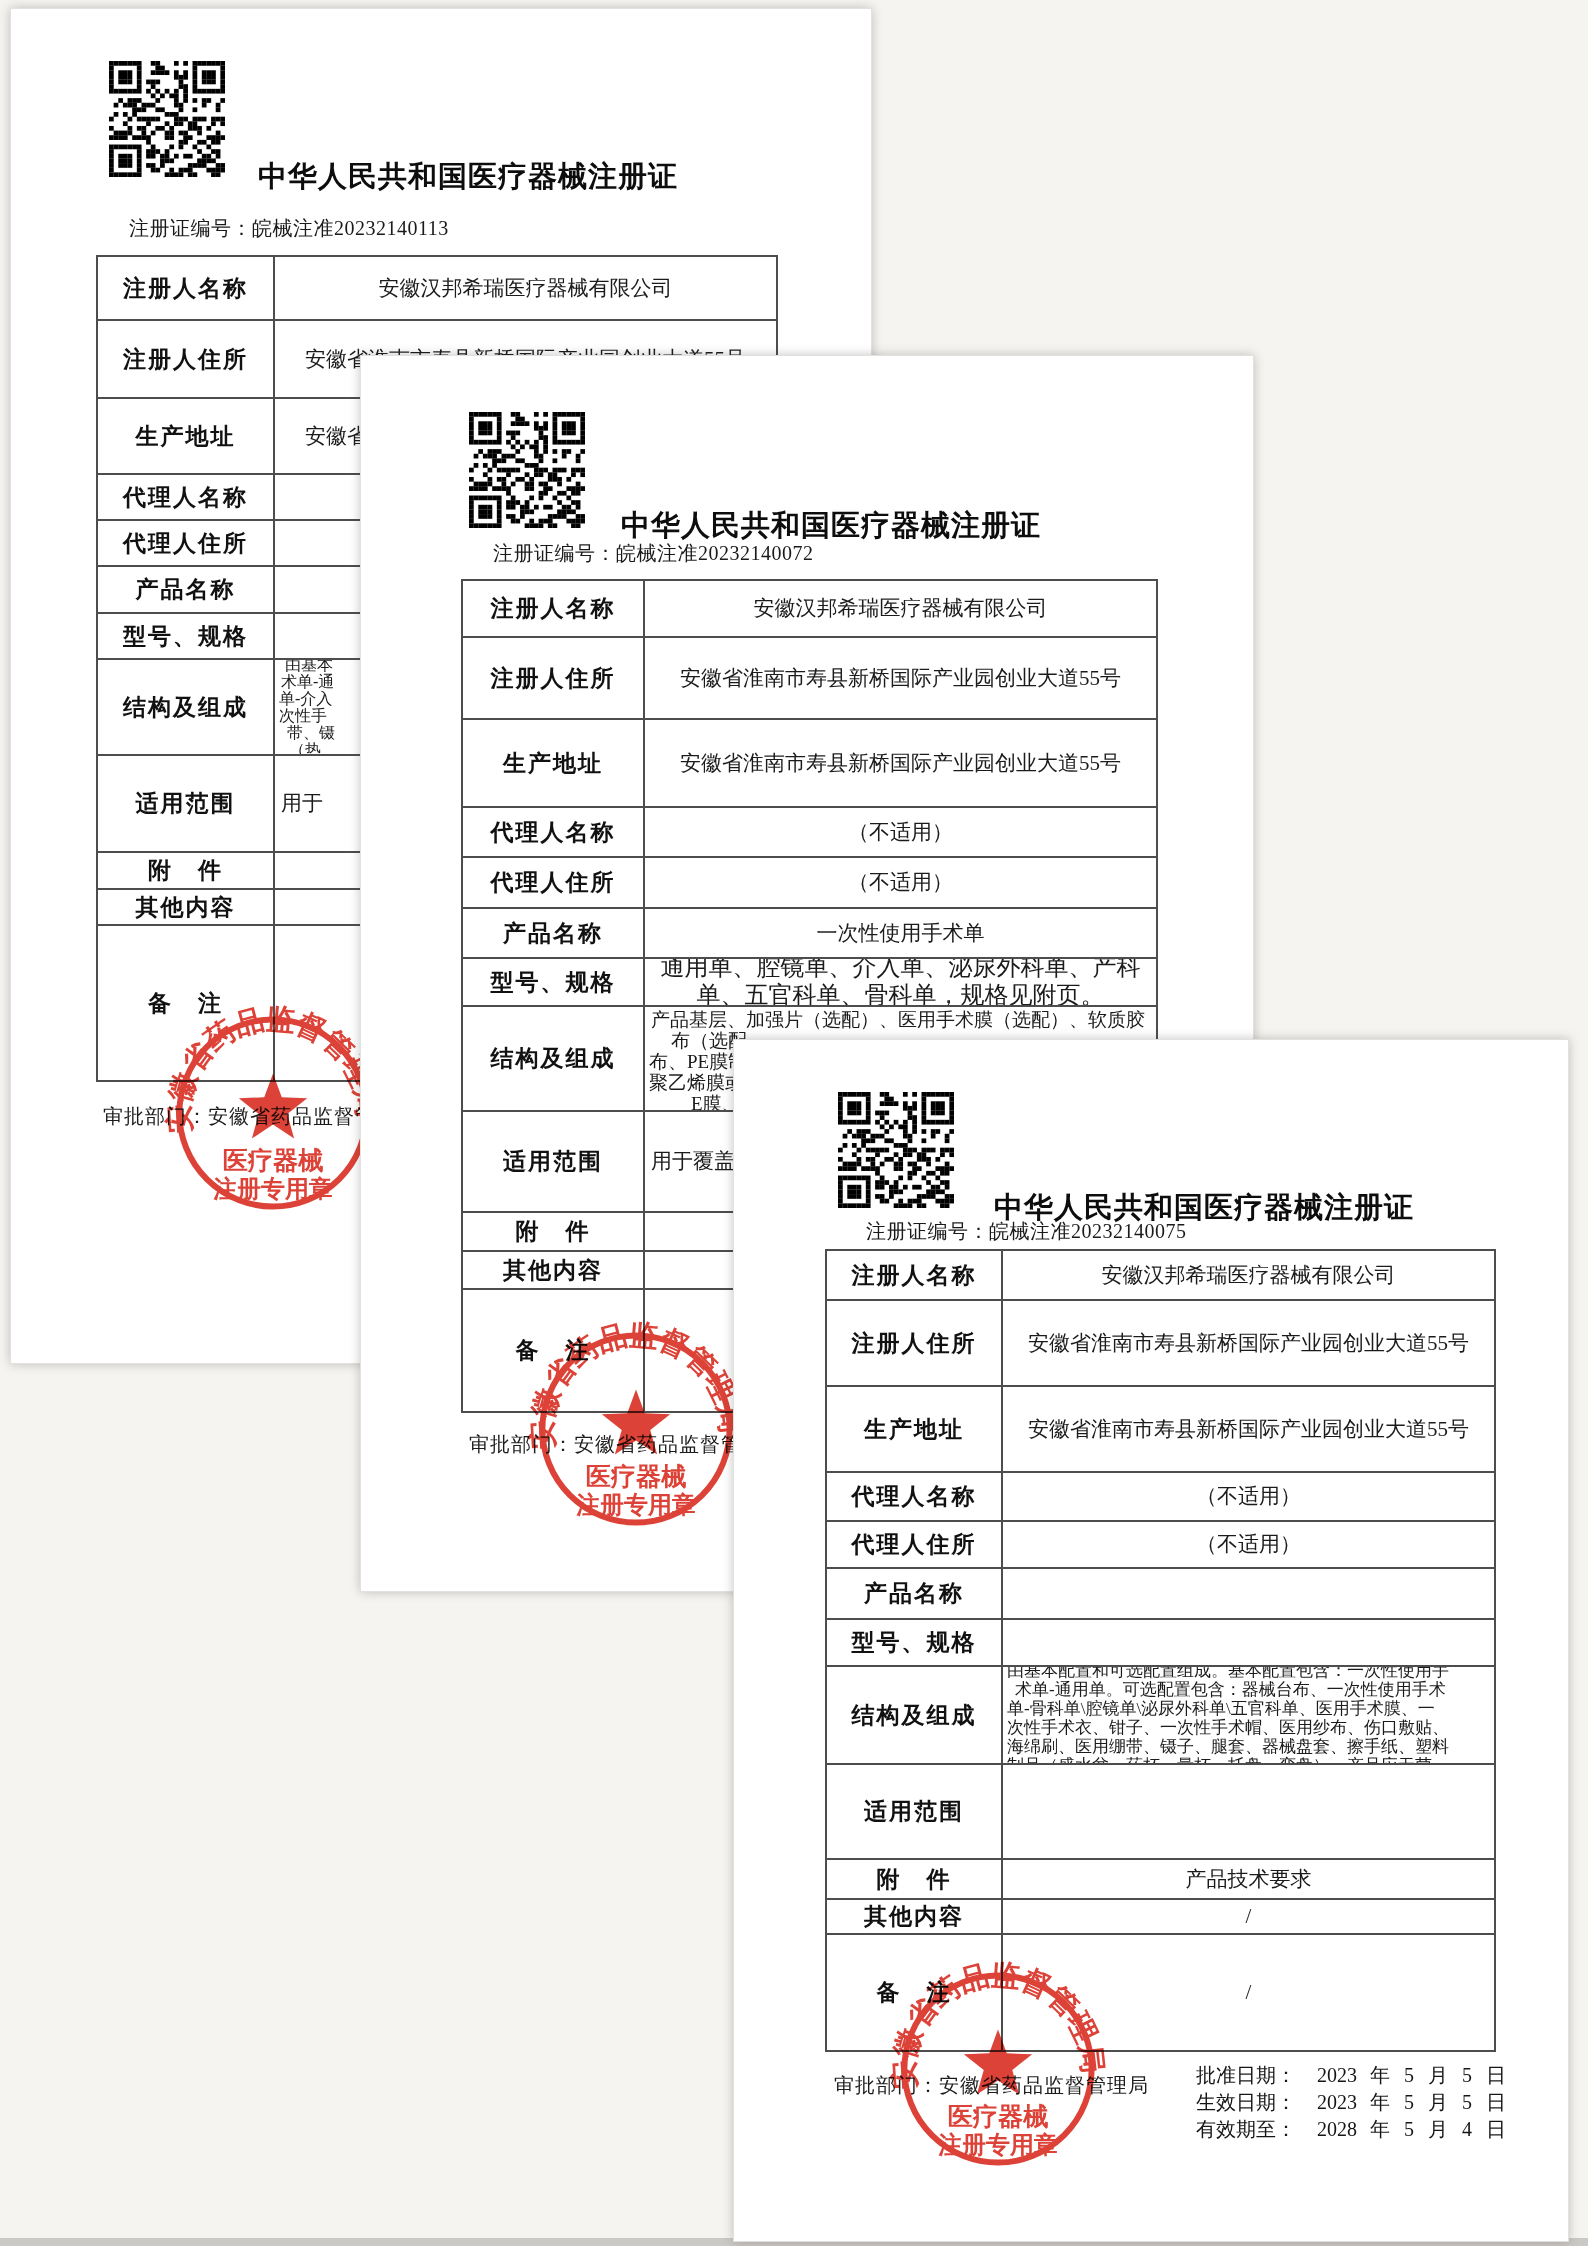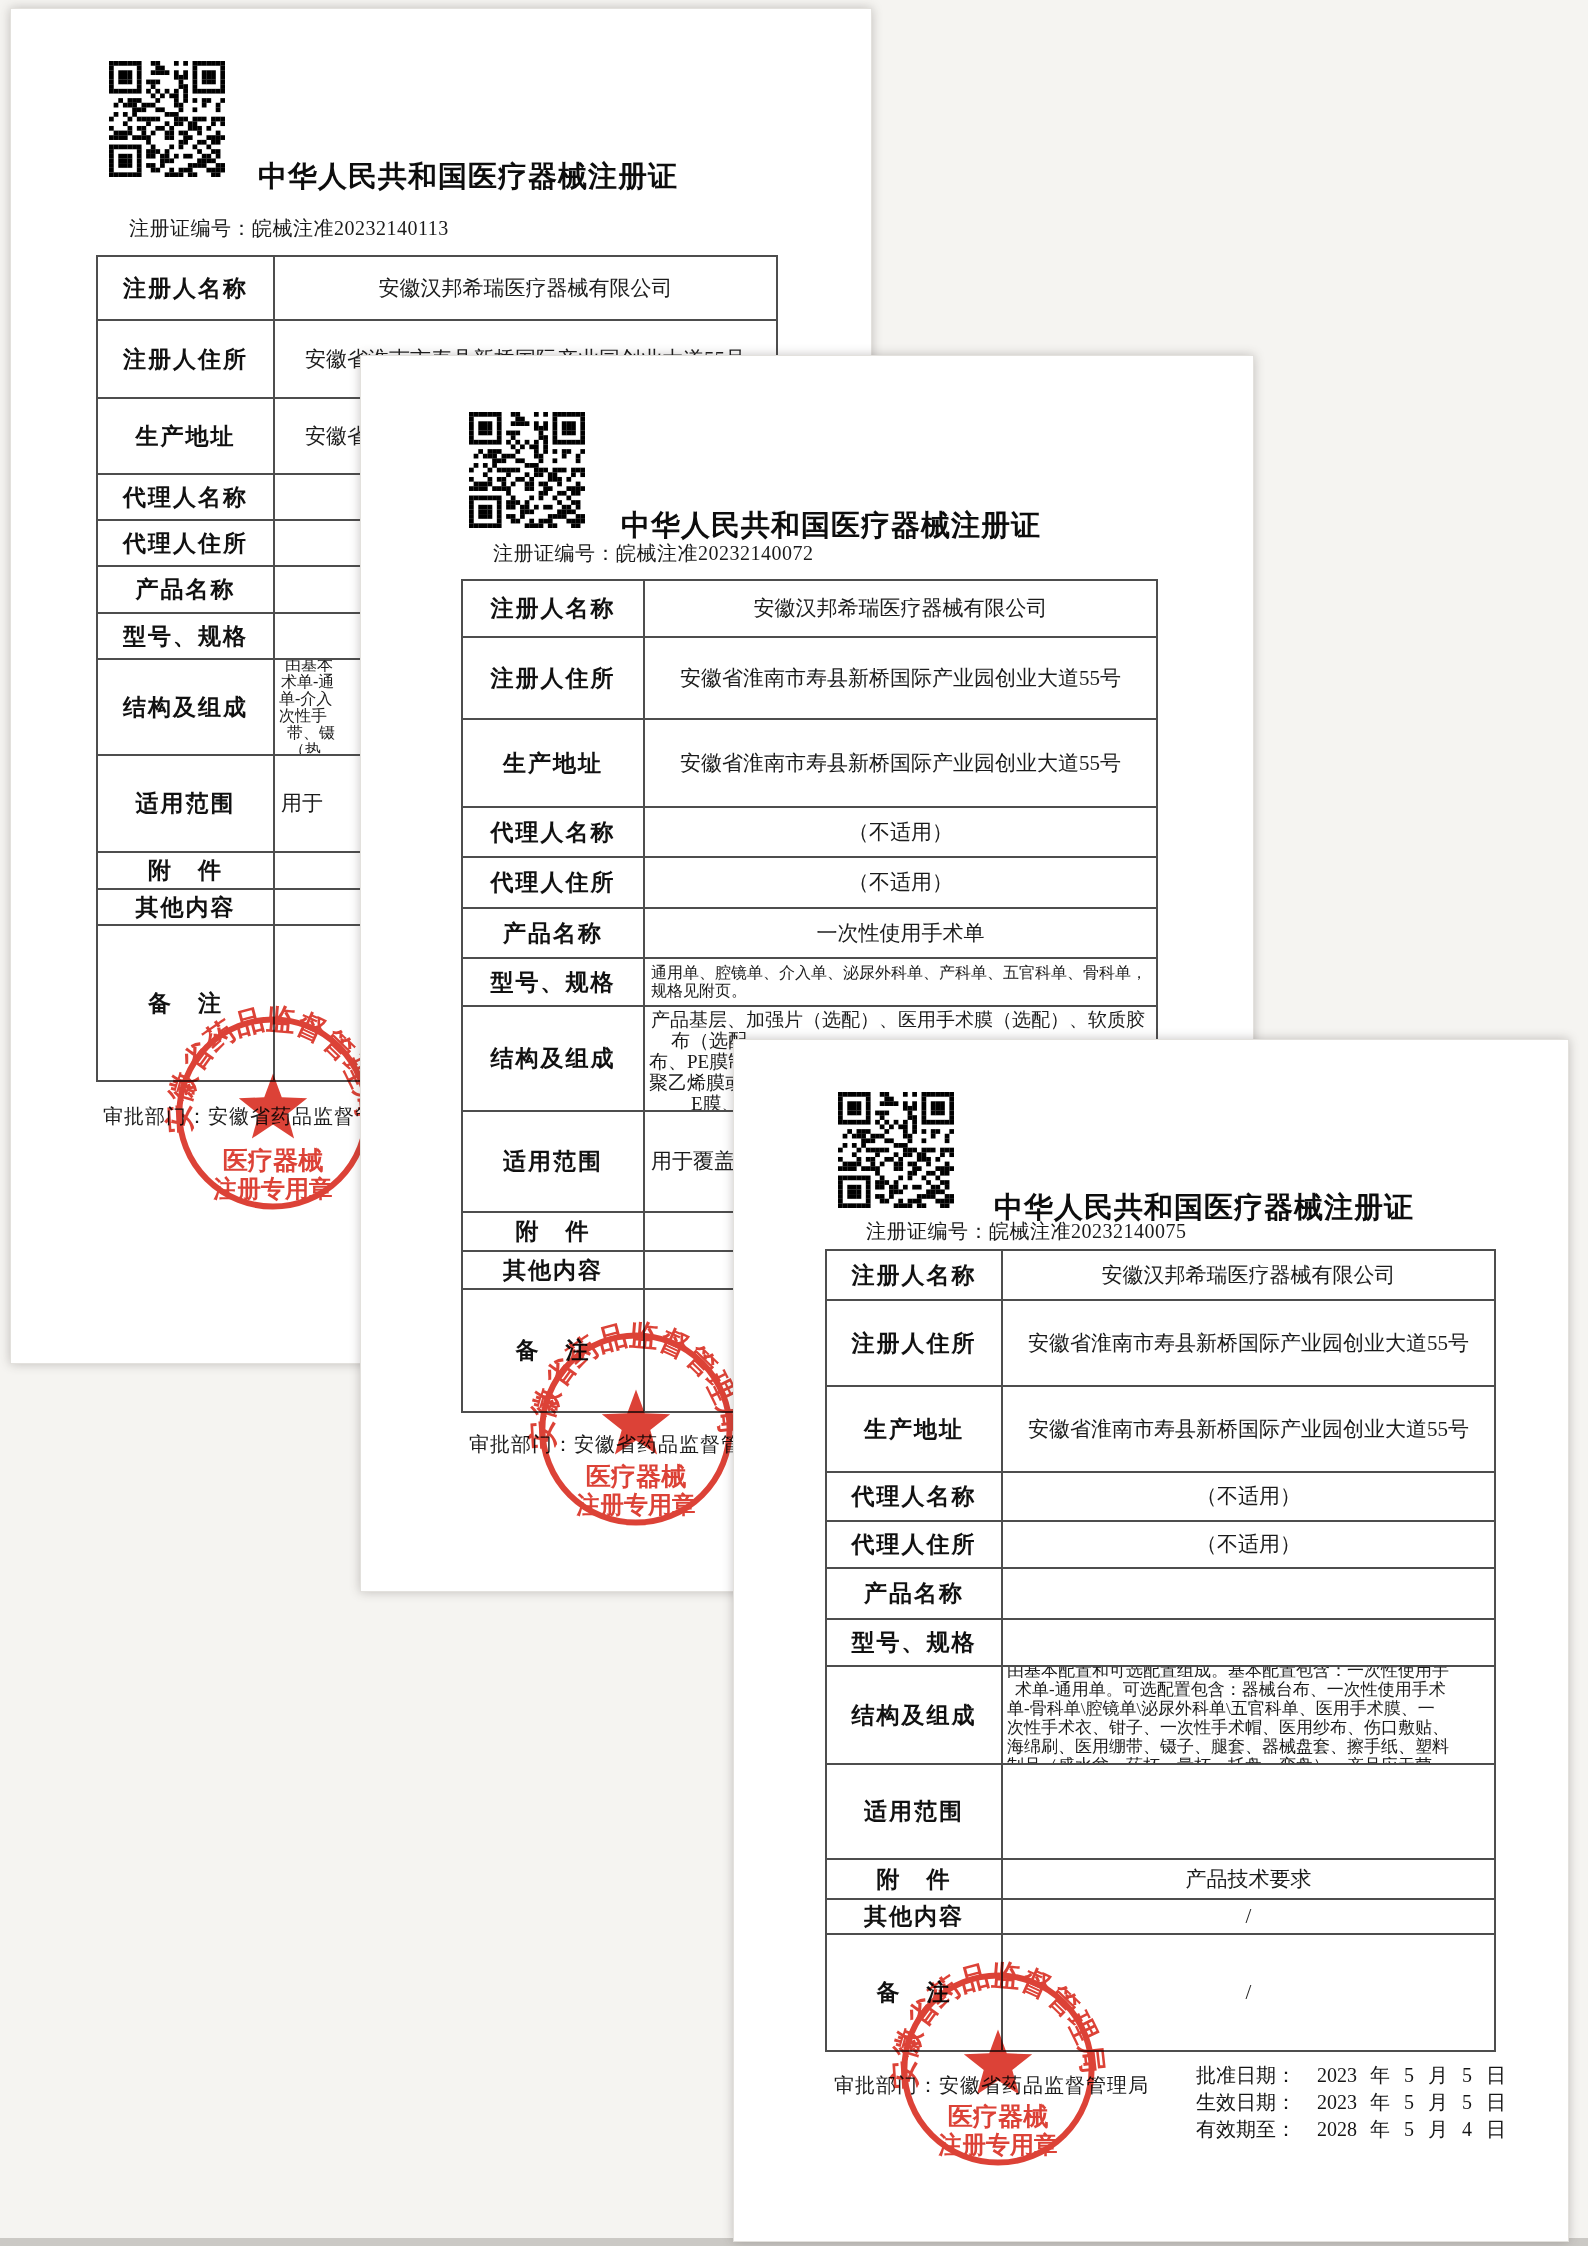--- a/index.html
+++ b/index.html
@@ -30,21 +30,21 @@
   .row{display:flex;border-top:2px solid #4d4d4d;box-sizing:border-box;}
   .row:first-child{border-top:none;}
   .lab{
     flex:0 0 auto;display:flex;align-items:center;justify-content:center;
     font-family:"Liberation Sans","DejaVu Sans",sans-serif;
     font-weight:bold;font-size:23px;letter-spacing:2px;color:#111;
     border-right:2px solid #4d4d4d;box-sizing:border-box;
   }
   .val{
     flex:1 1 auto;display:flex;align-items:center;justify-content:center;
-    font-size:21px;color:#1b1b1b;text-align:left;line-height:1.25;
+    font-size:21px;color:#1b1b1b;text-align:center;line-height:1.25;
     padding:4px 6px;box-sizing:border-box;overflow:hidden;position:relative;
   }
   .val.sc{display:block;text-align:left;padding:2px 4px;}
   .scline{white-space:nowrap;}
   .approve{
     position:absolute;font-size:20px;letter-spacing:1px;color:#1c1c1c;white-space:nowrap;
   }
   .stamp{position:absolute;opacity:.88;mix-blend-mode:multiply;}
   .dates{position:absolute;font-size:20px;color:#151515;}
   .drow{display:flex;align-items:center;height:27px;white-space:nowrap;}
@@ -757,21 +757,21 @@
     <div class="row" style="height:51px">
         <div class="lab" style="width:182px">代理人住所</div>
         <div class="val">（不适用）</div>
       </div>
     <div class="row" style="height:50px">
         <div class="lab" style="width:182px">产品名称</div>
         <div class="val">一次性使用手术单</div>
       </div>
     <div class="row" style="height:48px">
         <div class="lab" style="width:182px">型号、规格</div>
-        <div class="val" style="font-size:16px;line-height:1.15;">通用单、腔镜单、介入单、泌尿外科单、产科单、五官科单、骨科单，规格见附页。</div>
+        <div class="val" style="font-size:24px;line-height:1.15;">通用单、腔镜单、介入单、泌尿外科单、产科单、五官科单、骨科单，规格见附页。</div>
       </div>
     <div class="row" style="height:105px">
         <div class="lab" style="width:182px">结构及组成</div>
       <div class="val sc" style="font-size:19px;line-height:21px;">
         <div class="scline" style="padding-left:2px">产品基层、加强片（选配）、医用手术膜（选配）、软质胶</div>
         <div class="scline" style="padding-left:22px">布（选配</div>
         <div class="scline">布、PE膜制</div>
         <div class="scline">聚乙烯膜或</div>
         <div class="scline" style="padding-left:42px">E膜、</div>
       </div>

